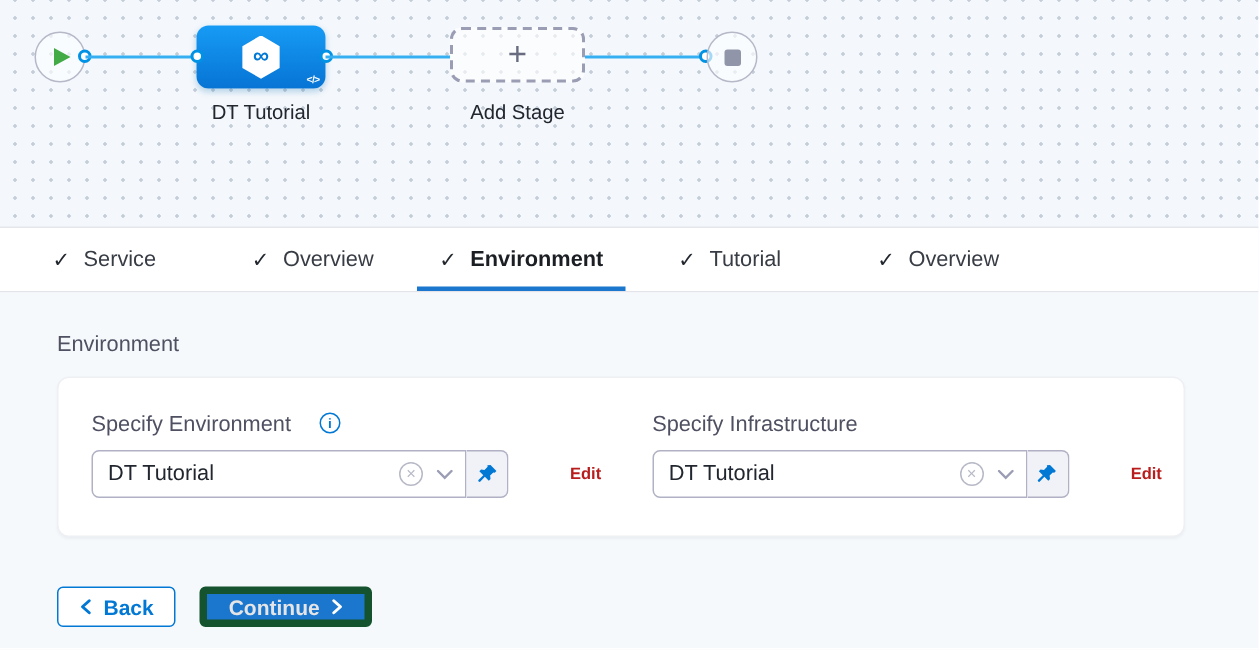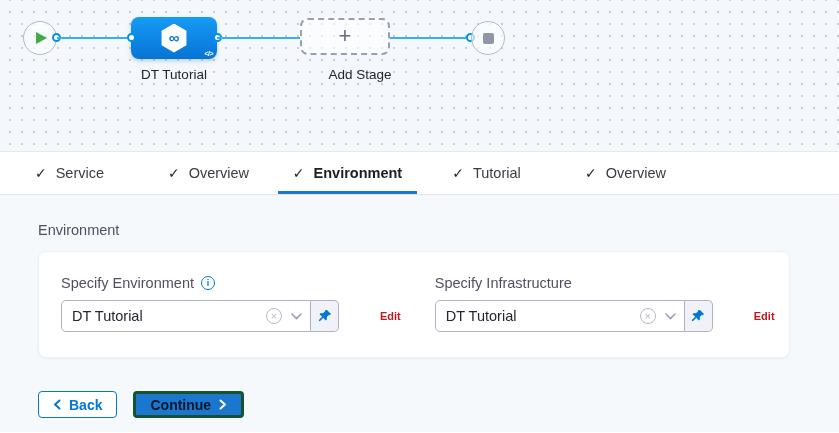--- a/index.html
+++ b/index.html
@@ -80,21 +80,21 @@
     height:237px; background:#f6f9fc; padding:27px 0 0 38px;
   }
   .section-label { font-size:14.5px; color:#4f5162; }
   .card {
     margin-top:13px; width:752px; background:#ffffff; border-radius:8px;
     border:1px solid #eef0f4; box-shadow:0 1px 2px rgba(40,41,61,.05);
     padding:23px 22px 25px 22px; display:flex; align-items:flex-start;
   }
   .field { }
   .field + .field { margin-left:34px; }
-  .field-label-row { display:flex; align-items:center; gap:7px; font-size:14.5px; color:#4f5162; }
+  .field-label-row { display:flex; align-items:flex-start; gap:19px; font-size:14.5px; color:#4f5162; }
   .info-dot {
     width:14px; height:14px; border-radius:50%; border:1.5px solid #0278d5;
     color:#0278d5; font-size:9px; font-weight:700; font-style:normal;
     display:inline-flex; align-items:center; justify-content:center; cursor:pointer;
   }
   .control-row { display:flex; align-items:center; margin-top:9px; }
   .select-group { display:flex; align-items:stretch; height:32px; }
   .select-box {
     width:250px; background:#ffffff; border:1px solid #b0b1c4;
     border-radius:5px 0 0 5px; display:flex; align-items:center;
@@ -115,21 +115,21 @@
   .edit-link { margin-left:41px; font-size:11px; font-weight:700; color:#b91c1c; cursor:pointer; }
 
   
   .footer { margin-top:33px; display:flex; gap:16px; }
   .btn {
     height:27px; border-radius:4px; font-size:14px; font-weight:700;
     display:inline-flex; align-items:center; gap:8px; padding:0 14px;
     cursor:pointer; font-family:inherit;
   }
   .btn-back { background:#ffffff; border:1px solid #0278d5; color:#0278d5; }
-  .btn-continue { background:#1b76cd; border:3px solid #14532d; color:#0f172a; }
+  .btn-continue { background:#1b76cd; border:5px solid #14532d; color:#e5e5e5; }
   .btn svg { display:block; }
 </style>
 </head>
 <body>
 
 <div class="app">
 
   <div class="canvas">
     <div class="round-node" style="left:23px; top:21px;">
       <div class="play-tri"></div>
@@ -146,21 +146,21 @@
     </div>
     <div class="port" style="left:126.5px;"></div>
     <div class="port" style="left:212.5px;"></div>
     <div class="node-label" style="left:114px;">DT Tutorial</div>
 
     <div class="flow-line" style="left:217px; width:83px;"></div>
 
     <div class="add-stage">
       <span>+</span>
     </div>
-    <div class="node-label" style="left:300px;">Add Stage</div>
+    <div class="node-label" style="left:285px;">Add Stage</div>
 
     <div class="flow-line" style="left:390px; width:78px;"></div>
 
     <div class="port" style="left:465.5px;"></div>
     <div class="round-node" style="left:471px; top:21px;">
       <div class="stop-sq"></div>
     </div>
   </div>
 
   <div class="tabbar">

